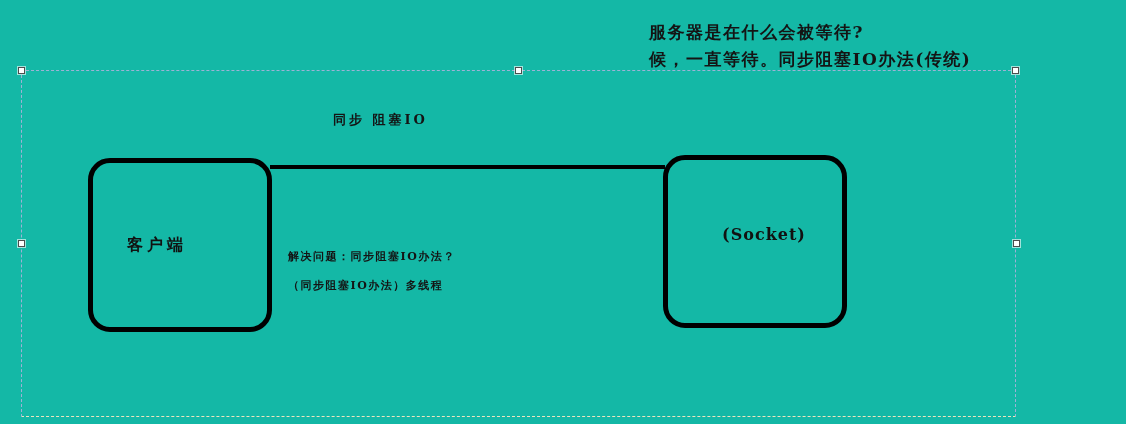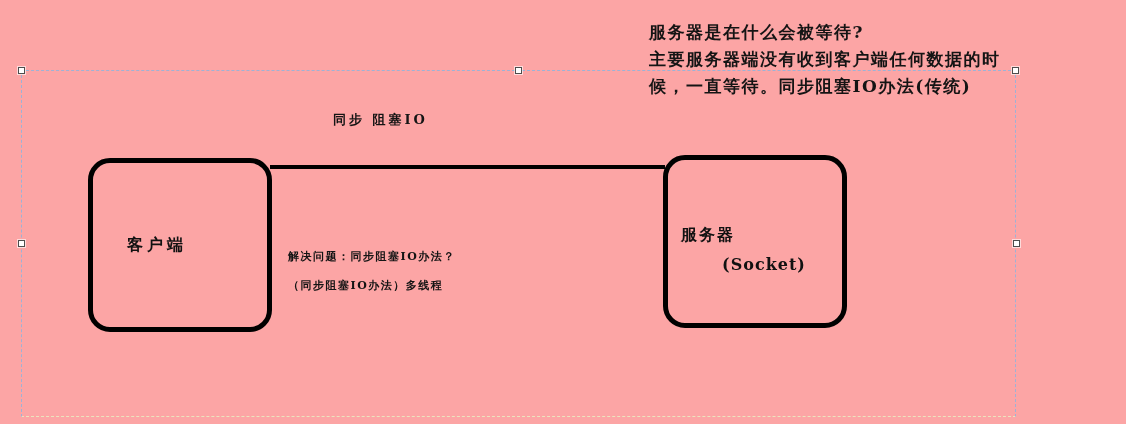--- a/index.html
+++ b/index.html
@@ -1,21 +1,21 @@
 <!DOCTYPE html>
 <html><head>
 <meta charset="utf-8">
 <style>
   * { margin: 0; padding: 0; box-sizing: border-box; }
   html, body { background: #ffffff; }
   .stage {
     position: relative;
     width: 1126px;
     height: 424px;
-    background: #fca5a5;
+    background: #14b8a6;
     overflow: hidden;
     font-family: "DejaVu Serif", "Liberation Serif", serif;
     color: #111111;
   }
 
   
   .selection-outline {
     position: absolute;
     left: 21px; top: 70px;
     width: 995px; height: 347px;
@@ -109,35 +109,33 @@
 
   <div class="selection-outline"></div>
   <div class="handle h-tl"></div>
   <div class="handle h-tc"></div>
   <div class="handle h-tr"></div>
   <div class="handle h-ml"></div>
   <div class="handle h-mr"></div>
 
   <div class="note question-note">
     <div>服务器是在什么会被等待?</div>
-    <div>主要服务器端没有收到客户端任何数据的时</div>
     <div>候，一直等待。同步阻塞IO办法(传统)</div>
   </div>
 
   <div class="note connector-label">同步 阻塞IO</div>
 
   <div class="connector"></div>
 
   <div class="shape-box client-box">
     <div class="box-label">客户端</div>
   </div>
 
   <div class="shape-box server-box">
     <div class="box-label">
-      <div>服务器</div>
       <div class="sub">(Socket)</div>
     </div>
   </div>
 
   <div class="note solution-note">
     <div>解决问题：同步阻塞IO办法？</div>
     <div>（同步阻塞IO办法）多线程</div>
   </div>
 
 </div>

